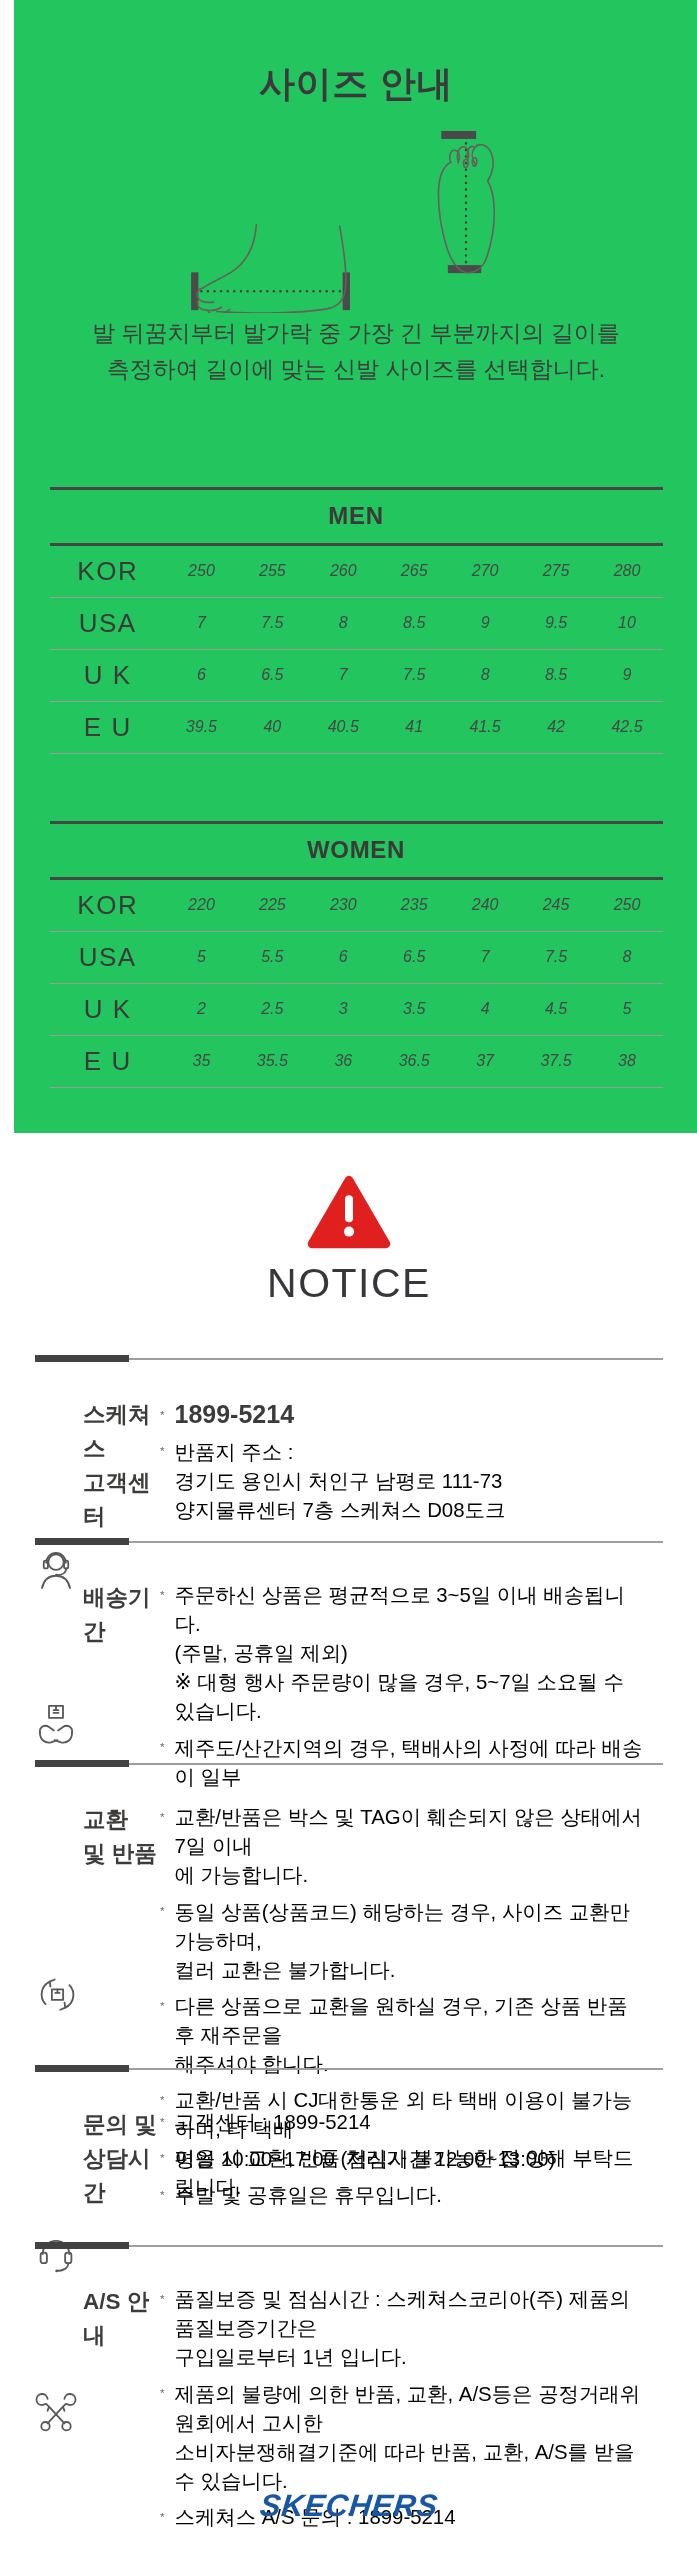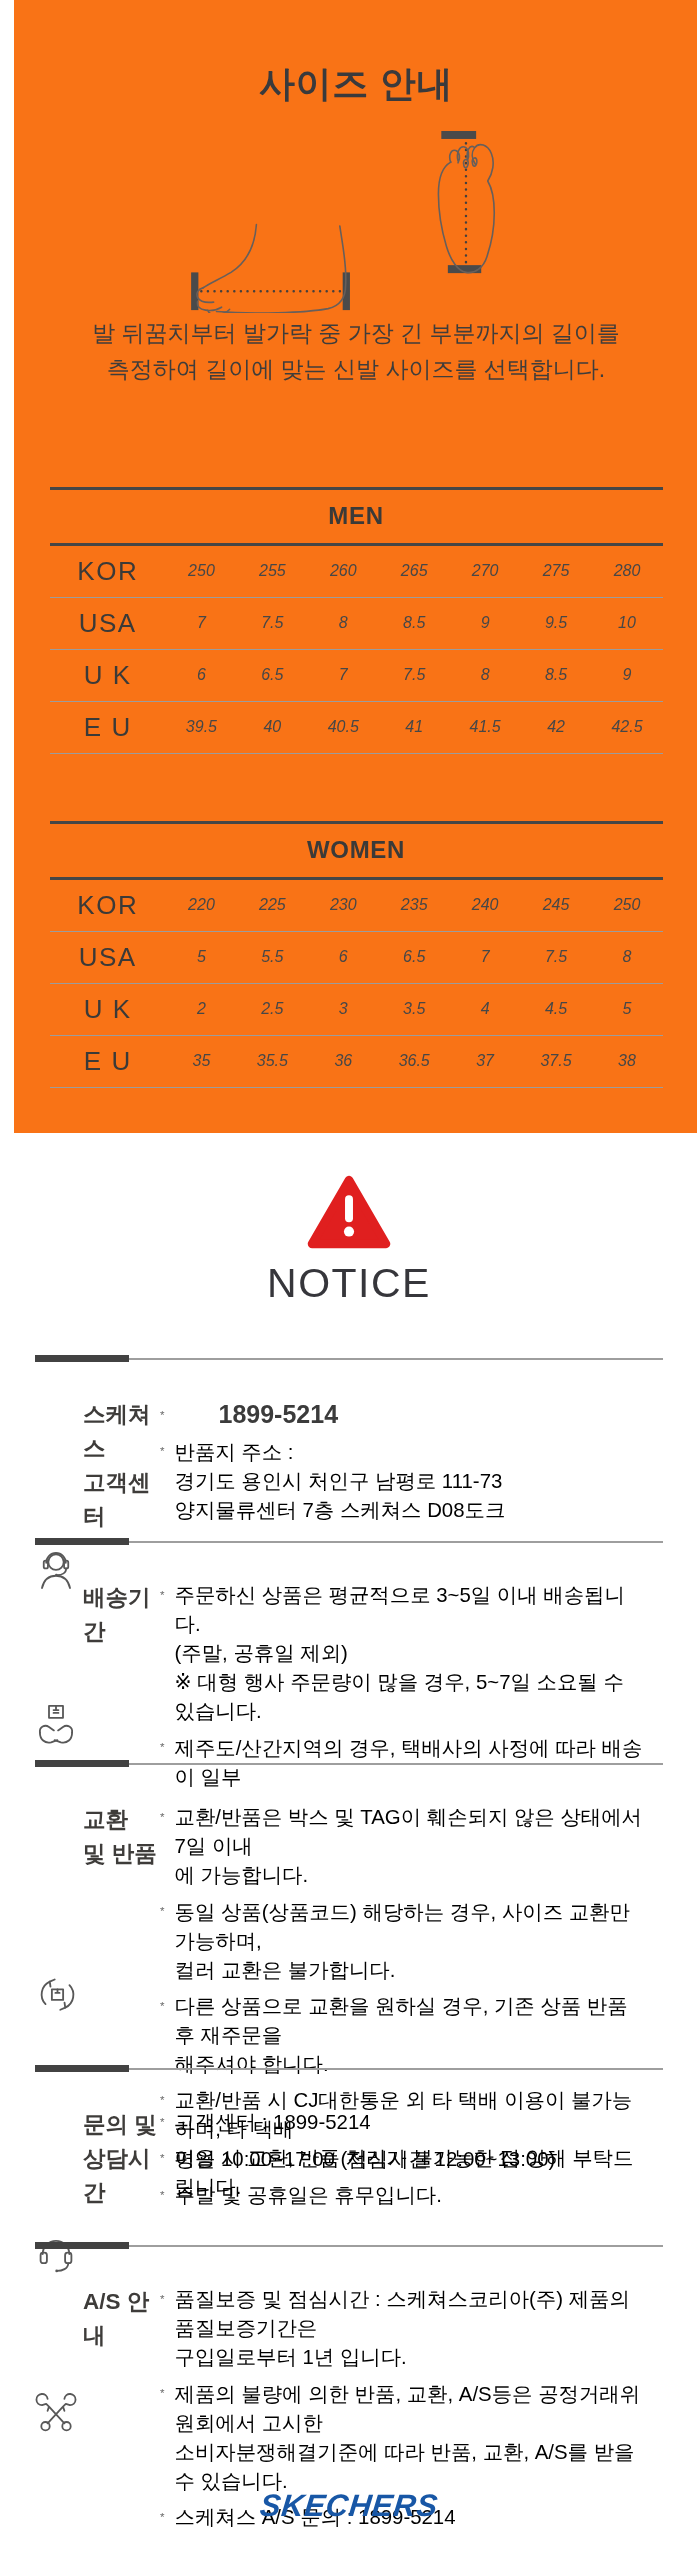--- a/index.html
+++ b/index.html
@@ -1,20 +1,20 @@
 <!DOCTYPE html>
 <html style="font-size:11.6px"><head>
 <meta charset="utf-8">
 <style>
   html,body{margin:0;padding:0;background:#ffffff;}
   body{width:698px;font-family:"Liberation Sans","DejaVu Sans",sans-serif;color:#4d4b48;}
   .page{width:698px;height:2576px;overflow:hidden;position:relative;}
 
   
-  .gray-section{background:#f97316;height:1133px;box-sizing:border-box;overflow:hidden;margin-left:14px;}
+  .gray-section{background:#22c55e;height:1133px;box-sizing:border-box;overflow:hidden;margin-left:14px;}
   .size-title{padding-top:61px;margin:0;text-align:center;font-size:36px;font-weight:bold;
     color:#3a3a3c;letter-spacing:0.7px;line-height:45px;}
   .feet-figure{display:block;margin:17.4px auto 0;}
   .size-desc{margin-top:1.5px;text-align:center;font-size:23px;line-height:36px;color:#3f3d3b;}
 
   .size-table{width:613px;margin:100px auto 0;border-collapse:collapse;table-layout:fixed;}
   .size-table.second{margin-top:67px;}
   .size-table td{text-align:center;vertical-align:middle;}
   .size-table .tbl-title-cell{height:51px;font-size:24px;font-weight:bold;color:#3b3a38;
     border-top:3.6px solid #464646;border-bottom:3.6px solid #464646;letter-spacing:0.7px;}
@@ -41,21 +41,21 @@
   .s1 .sec-icon{margin-top:8.7px;}
   .s2 .sec-icon{margin-top:52px;}
   .s3 .sec-icon{margin-top:100px;}
   .s4 .sec-icon{margin-top:17.4px;}
   .s5 .sec-icon{margin-top:38px;}
   .s1{height:183px;} .s2{height:222px;} .s3{height:305px;} .s4{height:177px;} .s5{height:211px;}
   .sec-right{flex:1;padding-right:19px;}
   .info-item{display:flex;margin-bottom:7.3px;}
   .info-item .bullet{flex:0 0 14.5px;font-size:11.6px;color:#6a6a6a;padding-top:6.5px;}
   .info-item .itext{flex:1;font-size:20.4px;line-height:29px;color:#000000;}
-  .info-item.emphasis .itext{font-size:25px;line-height:32px;font-weight:bold;color:#3b3b3b;margin-left:44px;}
+  .info-item.emphasis .itext{font-size:25px;line-height:32px;font-weight:bold;color:#3b3b3b;}
   .info-item.emphasis .bullet{padding-top:9.4px;}
 
   .brand-logo{margin:35px auto 0;text-align:center;font-size:31px;font-weight:bold;
     font-style:italic;color:#1857a6;letter-spacing:0.7px;transform:skewX(-6deg);}
 
   svg .lineart{stroke:#675f5b;stroke-width:2.2;fill:none;stroke-linecap:round;stroke-linejoin:round;}
   svg .icon-stroke{stroke:#585858;stroke-width:2.6;fill:none;stroke-linecap:round;stroke-linejoin:round;}
 </style>
 </head>
 <body>

